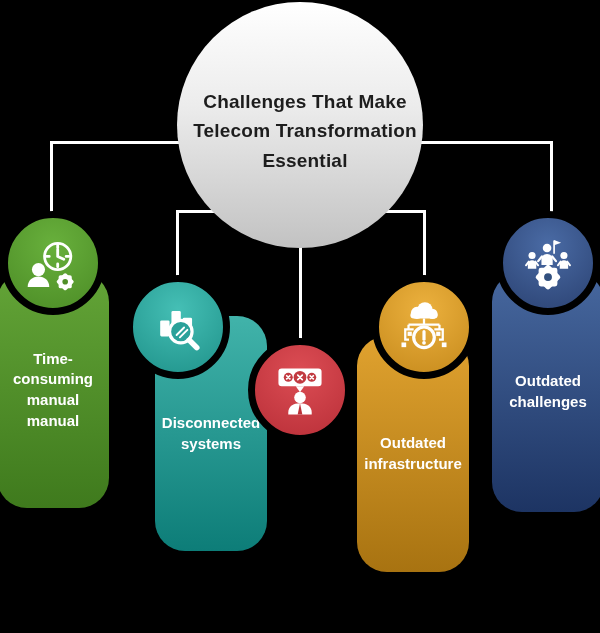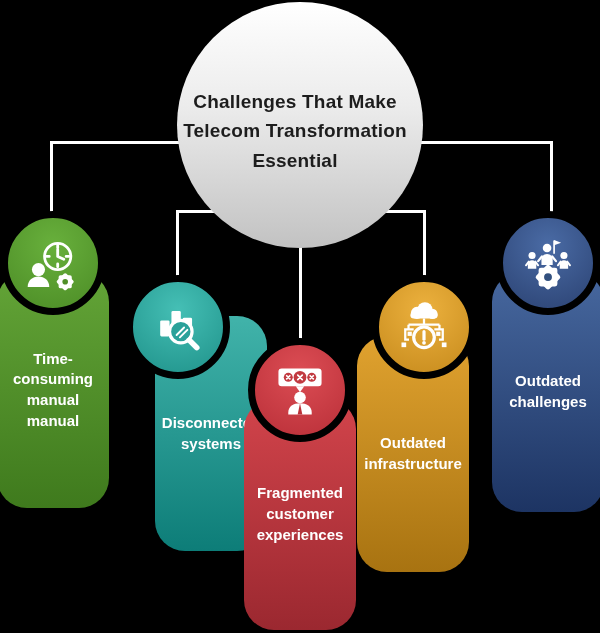--- a/index.html
+++ b/index.html
@@ -5,21 +5,21 @@
   html,body{margin:0;padding:0;background:#000;}
   #stage{position:relative;width:600px;height:633px;background:#000;overflow:hidden;
          font-family:"Liberation Sans",sans-serif;}
 
   
   .line{position:absolute;background:#fff;z-index:1;}
 
   
   .big-circle{position:absolute;left:177px;top:2px;width:246px;height:246px;border-radius:50%;
     background:linear-gradient(180deg,#ffffff 0%,#ececec 42%,#c2c2c2 100%);
-    z-index:2;display:flex;align-items:center;justify-content:flex-start;text-align:center;}
+    z-index:2;display:flex;align-items:center;justify-content:flex-end;text-align:center;}
   .big-circle .title{width:236px;font-size:19px;line-height:1.55;font-weight:800;
     color:#1d1d1d;letter-spacing:.2px;transform:translateY(6px);}
 
   
   .pill{position:absolute;width:112px;border-radius:30px;z-index:3;
     display:flex;align-items:center;justify-content:center;text-align:center;}
   .pill .label{width:104px;font-size:15px;line-height:1.38;font-weight:700;color:#fff;}
   .p-green {left:-3px; top:272px;height:236px;background:linear-gradient(180deg,#63a437,#3f7a1d);}
   .p-teal  {left:122px;top:316px;height:235px;background:linear-gradient(180deg,#41b3aa,#0d7d78);margin-left:33px;}
   .p-red   {left:244px;top:399px;height:231px;background:linear-gradient(180deg,#d2444b,#9b2830);}
@@ -53,23 +53,20 @@
 
   <div class="big-circle">
     <div class="title">Challenges That Make Telecom Transformation Essential</div>
   </div>
 
   <div class="pill p-green">
     <div class="label">Time-consuming manual manual</div>
   </div>
   <div class="pill p-teal">
     <div class="label">Disconnected systems</div>
-  </div>
-  <div class="pill p-red">
-    <div class="label">Fragmented customer experiences</div>
   </div>
   <div class="pill p-orange">
     <div class="label">Outdated infrastructure</div>
   </div>
   <div class="pill p-blue">
     <div class="label">Outdated challenges</div>
   </div>
 
   <div class="badge b-green">
     <svg viewBox="0 0 64 64">

